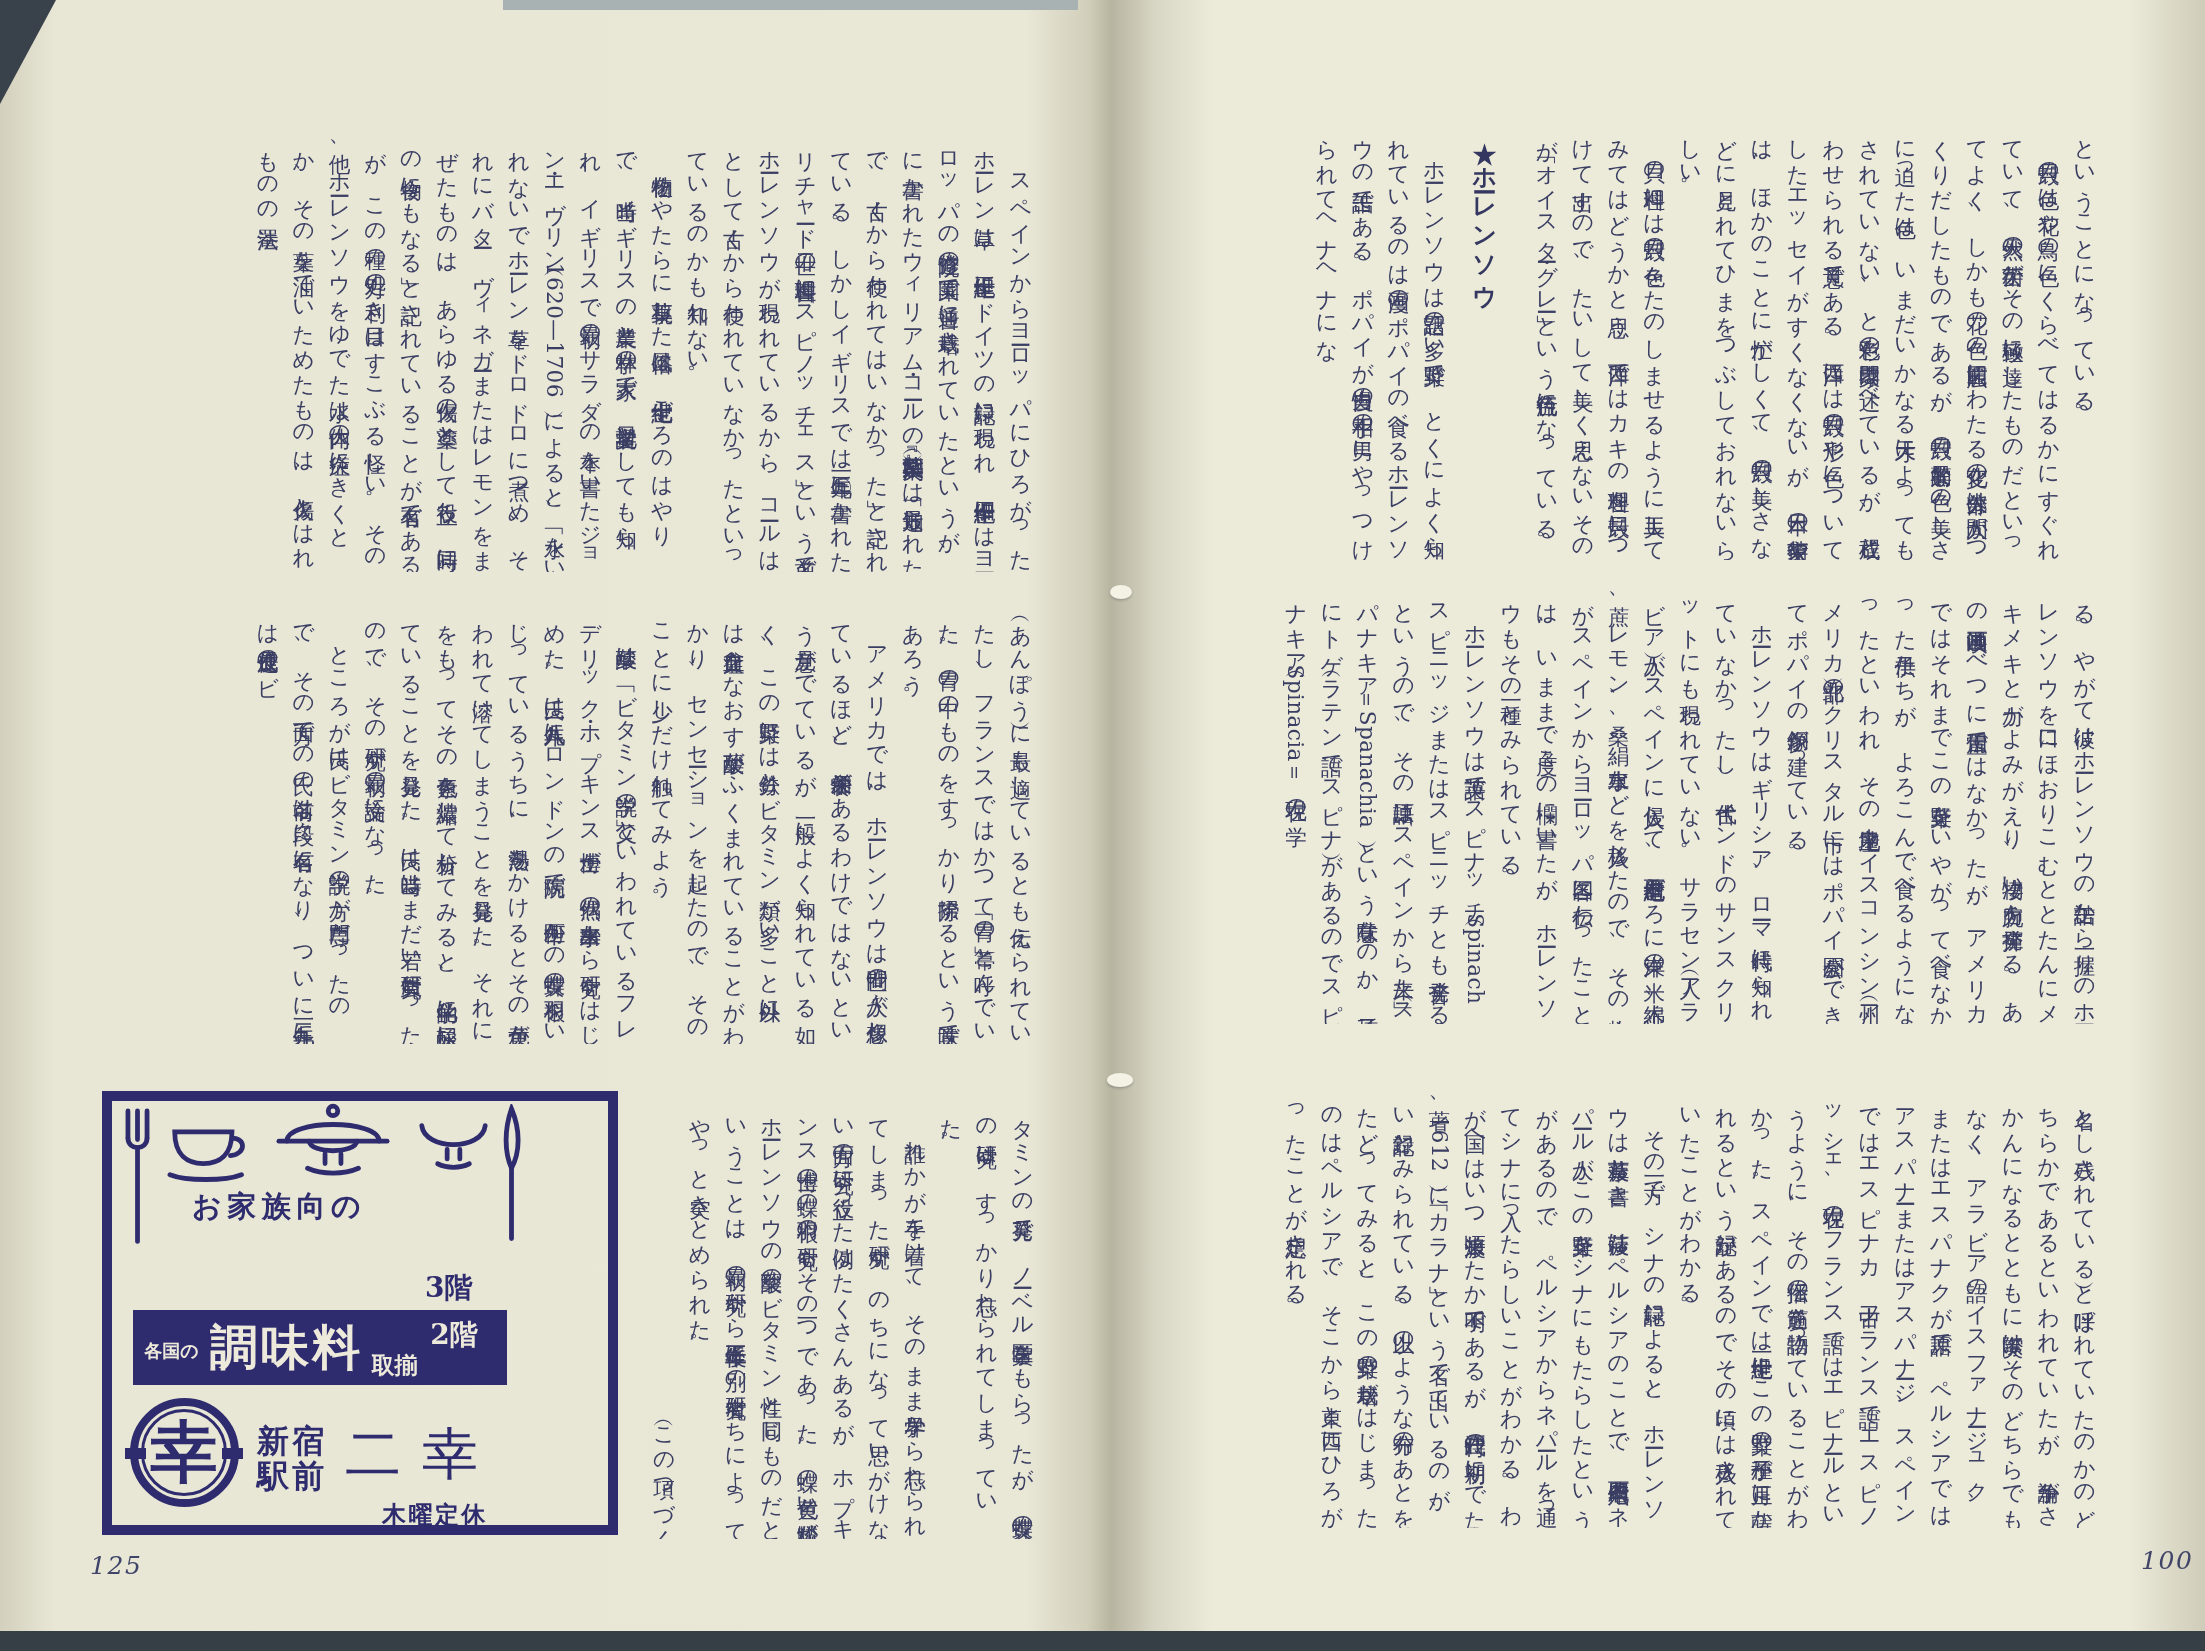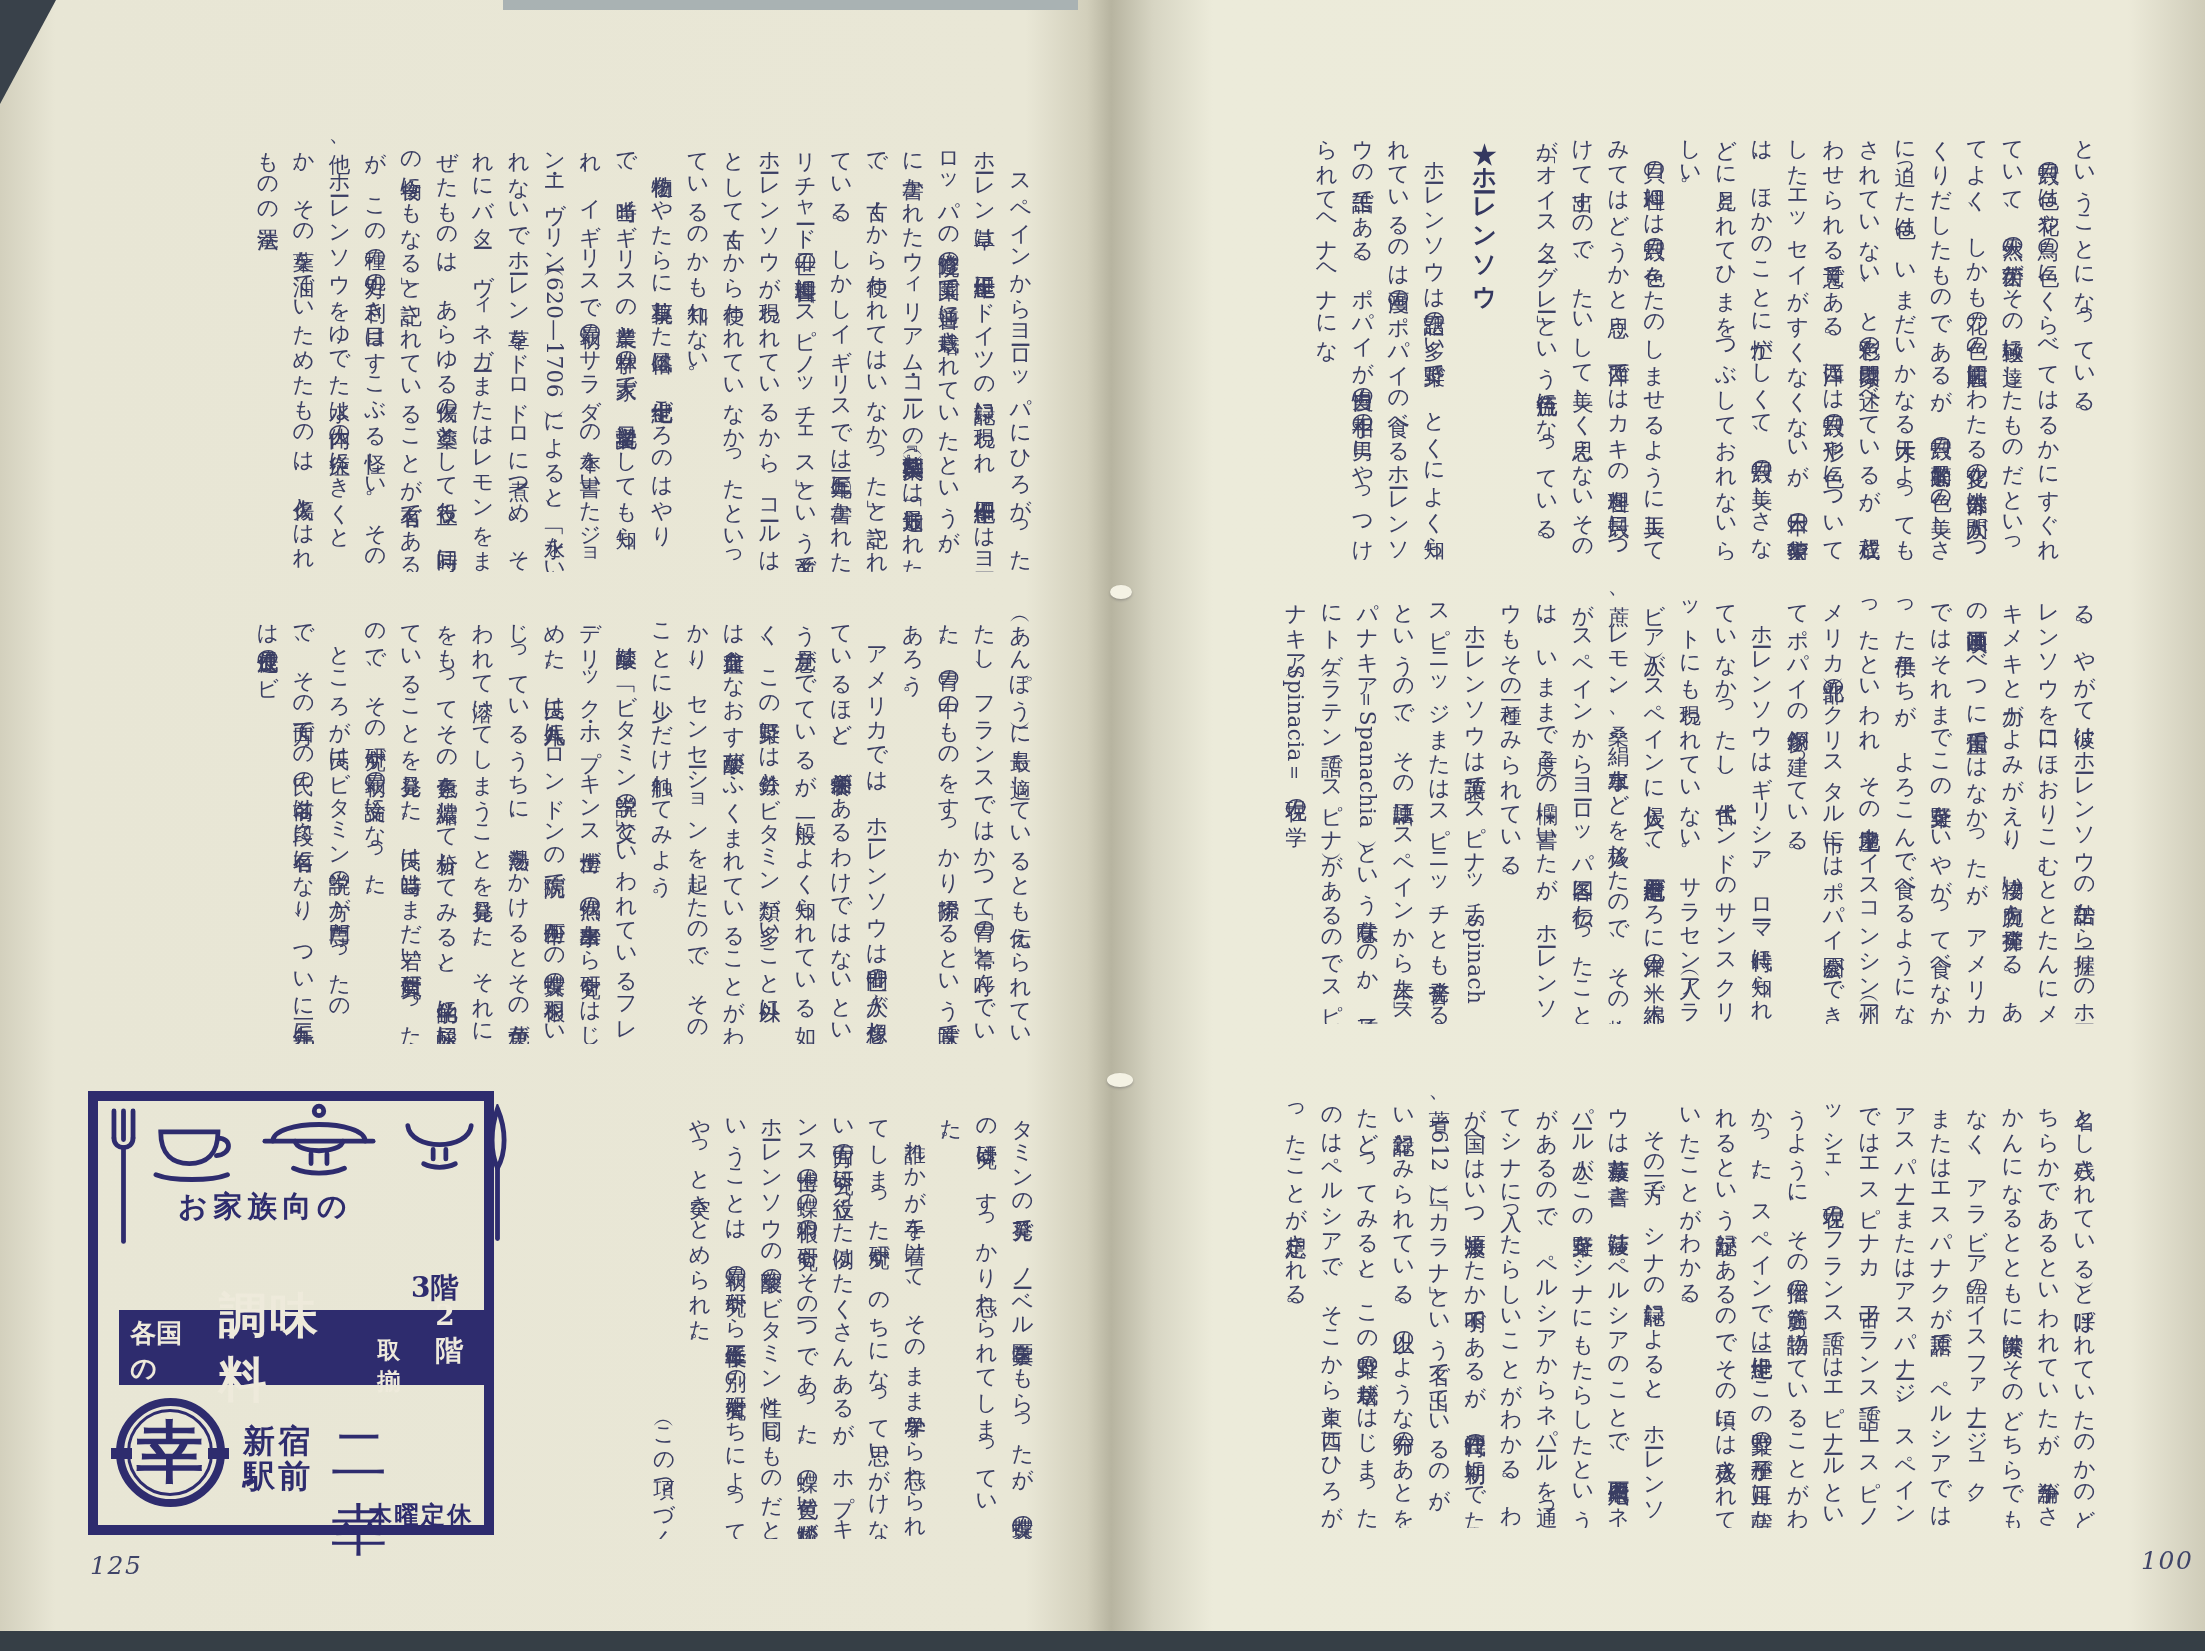--- a/index.html
+++ b/index.html
@@ -24,29 +24,29 @@
     font-size:21.6px;line-height:1.66;letter-spacing:0.4px;overflow:hidden;}
   .band p{margin:0;}
   .band p.ind{text-indent:1em;}
   .band p.hd{font-weight:bold;font-size:24px;letter-spacing:1.6px;color:#343860;
     margin-block:24px 12.8px;}
   .band p.end{text-align:end;}
 
   .pagenum{position:absolute;font-style:italic;font-size:25px;color:#3f4468;letter-spacing:1.6px;text-align:right;}
 
   
-  .ad{position:absolute;left:88px;top:1091px;width:406px;height:444px;
+  .ad{position:absolute;left:102px;top:1091px;width:516px;height:444px;
     border:10.4px solid var(--navy);box-sizing:border-box;color:var(--navy);}
   .ad .icon{position:absolute;}
   .ad-tagline{position:absolute;left:80px;top:86px;font-size:29px;font-weight:bold;letter-spacing:5.6px;}
   .ad-main{position:absolute;left:62px;top:126px;font-size:72px;font-weight:bold;letter-spacing:12.8px;}
   .ad-floor3{position:absolute;left:313px;top:168px;font-size:28px;font-weight:bold;}
   .ad-navyband{position:absolute;left:21px;top:209px;width:374px;height:75px;background:var(--navy);
     color:#eeeadb;display:flex;align-items:center;padding:0 11.2px;box-sizing:border-box;}
-  .ad-kakukoku{font-size:26px;font-weight:bold;margin-right:11.2px;transform:translateY(3.2px);}
+  .ad-kakukoku{font-size:18px;font-weight:bold;margin-right:11.2px;transform:translateY(3.2px);}
   .ad-seasoning{font-size:48px;font-weight:bold;letter-spacing:3.2px;}
   .ad-toriso{font-size:23px;font-weight:bold;margin-left:8px;transform:translateY(9.6px);margin-top:16px;}
   .ad-floor2{font-size:28px;font-weight:bold;margin-left:12.8px;transform:translateY(-12.8px);}
   .ad-logo{position:absolute;left:17.6px;top:297px;width:109px;height:109px;border:8px solid var(--navy);
     border-radius:50%;box-sizing:border-box;}
   .ad-logo::before{content:"";position:absolute;inset:3.2px;border:3.2px solid var(--navy);border-radius:50%;}
   .ad-logo .bar{position:absolute;top:42px;width:21px;height:11.2px;background:var(--navy);}
   .ad-logo .bar.l{left:-12.8px;} .ad-logo .bar.r{right:-12.8px;}
   .ad-logo .kanji{position:absolute;inset:0;display:flex;align-items:center;justify-content:center;
     font-size:67px;font-weight:bold;}

